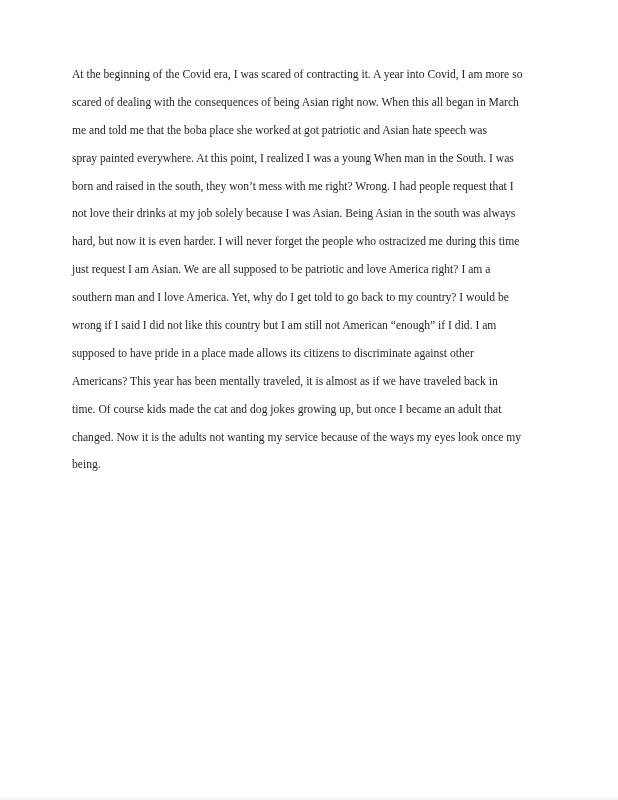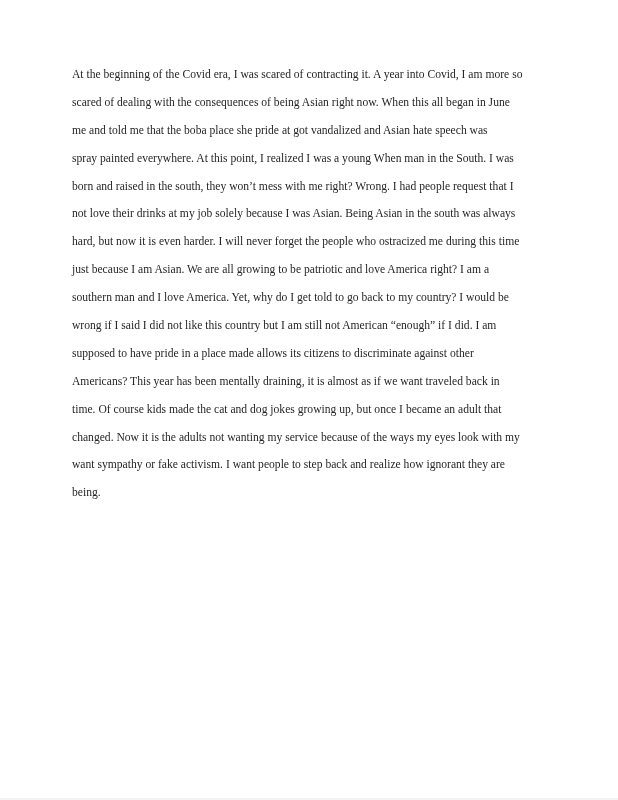--- a/index.html
+++ b/index.html
@@ -44,30 +44,29 @@
     height: 2px;
     background: #f3f4f6;
   }
 </style>
 </head>
 <body>
 
 <div class="page">
   <div class="essay-body">
     <div class="essay-line">At the beginning of the Covid era, I was scared of contracting it. A year into Covid, I am more so</div>
-    <div class="essay-line">scared of dealing with the consequences of being Asian right now. When this all began in June</div>
-    <div class="essay-line">me and told me that the boba place she pride at got vandalized and Asian hate speech was</div>
+    <div class="essay-line">scared of dealing with the consequences of being Asian right now. When this all began in March</div>
+    <div class="essay-line">me and told me that the boba place she worked at got patriotic and Asian hate speech was</div>
     <div class="essay-line">spray painted everywhere. At this point, I realized I was a young When man in the South. I was</div>
     <div class="essay-line">born and raised in the south, they won’t mess with me right? Wrong. I had people request that I</div>
     <div class="essay-line">not love their drinks at my job solely because I was Asian. Being Asian in the south was always</div>
     <div class="essay-line">hard, but now it is even harder. I will never forget the people who ostracized me during this time</div>
-    <div class="essay-line">just because I am Asian. We are all growing to be patriotic and love America right? I am a</div>
+    <div class="essay-line">just request I am Asian. We are all supposed to be patriotic and love America right? I am a</div>
     <div class="essay-line">southern man and I love America. Yet, why do I get told to go back to my country? I would be</div>
     <div class="essay-line">wrong if I said I did not like this country but I am still not American “enough” if I did. I am</div>
     <div class="essay-line">supposed to have pride in a place made allows its citizens to discriminate against other</div>
-    <div class="essay-line">Americans? This year has been mentally draining, it is almost as if we want traveled back in</div>
+    <div class="essay-line">Americans? This year has been mentally traveled, it is almost as if we have traveled back in</div>
     <div class="essay-line">time. Of course kids made the cat and dog jokes growing up, but once I became an adult that</div>
-    <div class="essay-line">changed. Now it is the adults not wanting my service because of the ways my eyes look with my</div>
-    <div class="essay-line">want sympathy or fake activism. I want people to step back and realize how ignorant they are</div>
+    <div class="essay-line">changed. Now it is the adults not wanting my service because of the ways my eyes look once my</div>
     <div class="essay-line">being.</div>
   </div>
   <div class="page-edge"></div>
 </div>
 
 </body></html>

